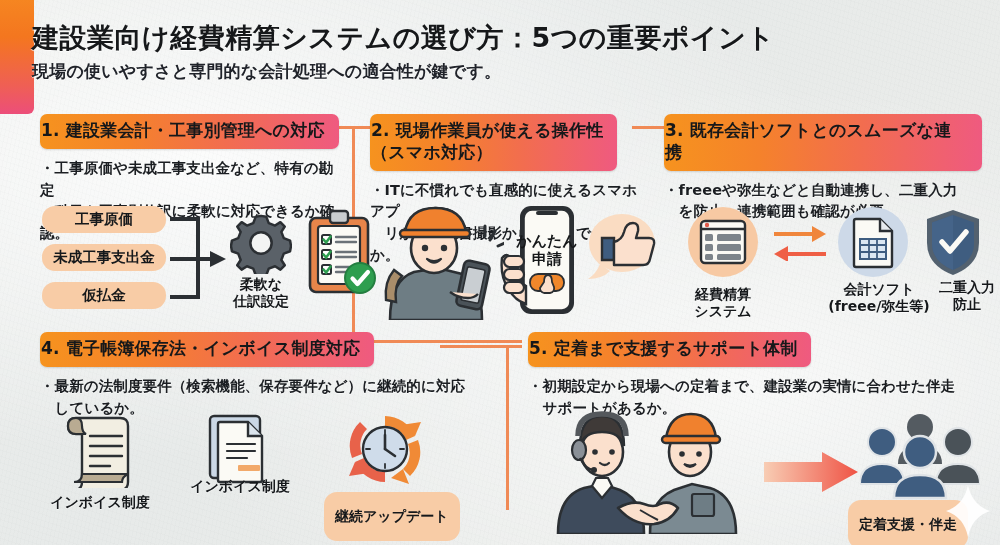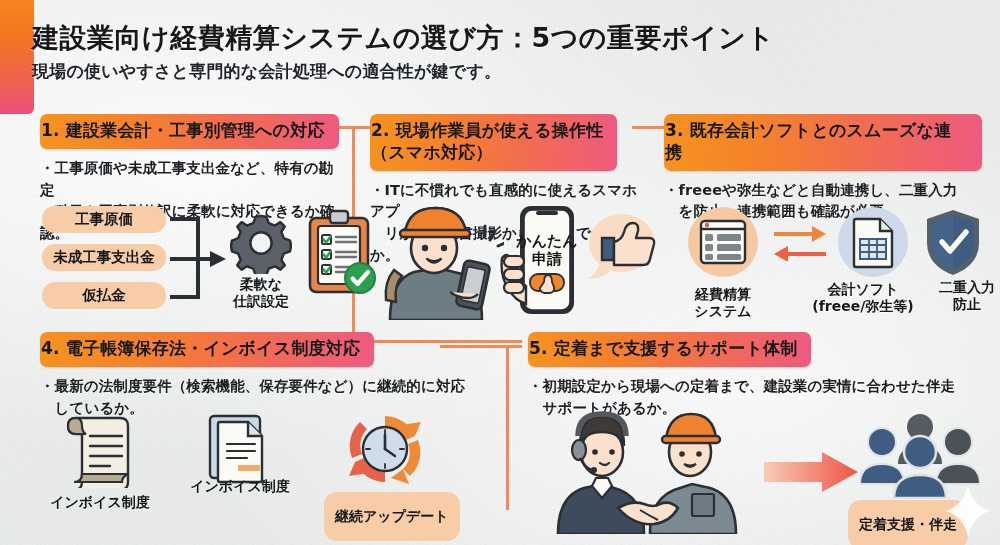--- a/index.html
+++ b/index.html
@@ -306,21 +306,21 @@
       <path d="M54 29 H16 V23 L2 31 L16 39 V33 H54 Z" fill="#ef5f45"></path>
     </svg>
 
     <svg style="position:absolute; left:168px; top:0px;" width="74" height="74" viewBox="0 0 74 74">
       <circle cx="37" cy="37" r="35" fill="#cdd9e8"></circle>
       <path d="M20 14 h24 l12 12 v34 a2 2 0 0 1 -2 2 h-34 a2 2 0 0 1 -2-2 v-44 a2 2 0 0 1 2-2 z" fill="#fbfaf5" stroke="#2b2f33" stroke-width="2.4"></path>
       <path d="M44 14 v12 h12" fill="#e6eaee" stroke="#2b2f33" stroke-width="2.4"></path>
       <rect x="24" y="34" width="26" height="20" fill="#dbe7f2" stroke="#3f5d80" stroke-width="2"></rect>
       <path d="M24 40 H50 M24 47 H50 M33 34 V54 M41 34 V54" stroke="#3f5d80" stroke-width="1.8"></path>
     </svg>
-    <div class="icon-label" style="position:absolute; left:136px; top:76px; width:118px;">会計ソフト
+    <div class="icon-label" style="position:absolute; left:152px; top:76px; width:118px;">会計ソフト
 (freee/弥生等)</div>
 
     <svg style="position:absolute; left:254px; top:2px;" width="62" height="70" viewBox="0 0 62 70">
       <path d="M31 3 l26 9 v24 q0 22 -26 32 q-26-10 -26-32 v-24 z" fill="#53616f"></path>
       <path d="M31 8 l21 7.5 v21 q0 18 -21 26.5 q-21-8.5 -21-26.5 v-21 z" fill="#3f5d80"></path>
       <path d="M31 8 v55 q-21-8.5 -21-26.5 v-21 z" fill="#4a6a90" opacity="0.55"></path>
       <path d="M20 35 l8 9 16-19" fill="none" stroke="#fbfaf5" stroke-width="5.5" stroke-linecap="round" stroke-linejoin="round"></path>
     </svg>
     <div class="icon-label" style="position:absolute; left:262px; top:74px; width:74px;">二重入力
 防止</div>

